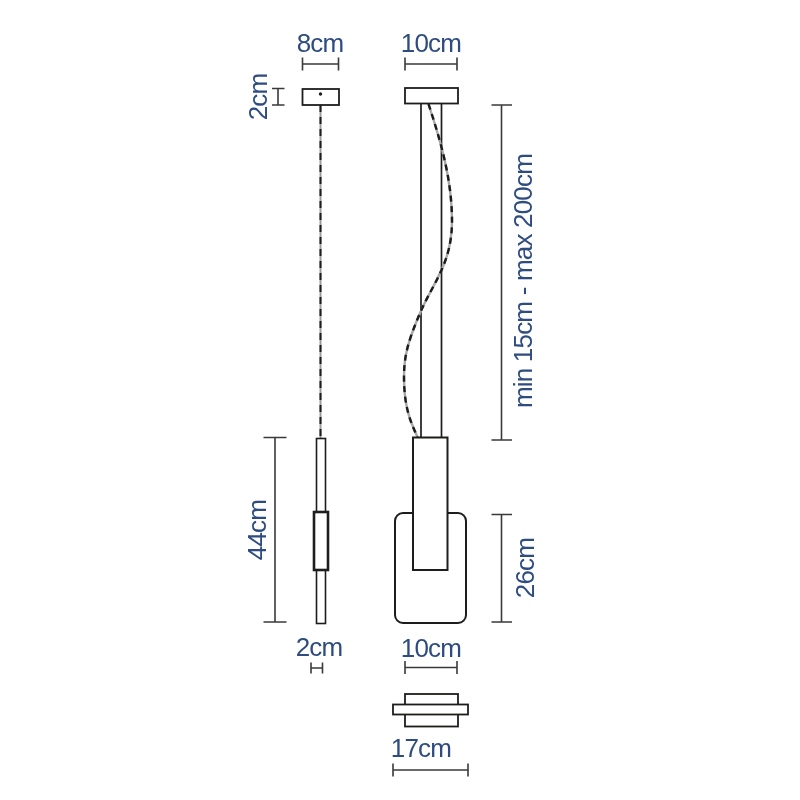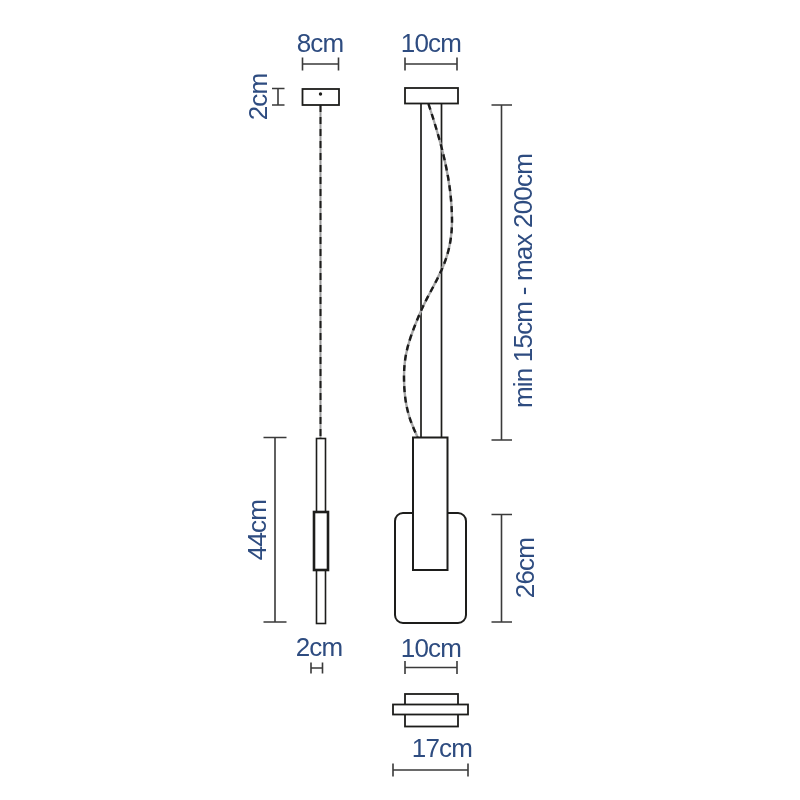--- a/index.html
+++ b/index.html
@@ -79,15 +79,15 @@
   <div class="dim-label vertical" style="left:257px;top:530px;">44cm</div>
 
   <div class="dim-label vertical" style="left:523px;top:281px;">min 15cm - max 200cm</div>
 
   <div class="dim-label vertical" style="left:525px;top:568px;">26cm</div>
 
   <div class="dim-label" style="left:319px;top:647px;">2cm</div>
 
   <div class="dim-label" style="left:431px;top:648px;">10cm</div>
 
-  <div class="dim-label" style="left:442px;top:748px;">17cm</div>
+  <div class="dim-label" style="left:421px;top:748px;">17cm</div>
 
 </div>
 
 </body></html>

